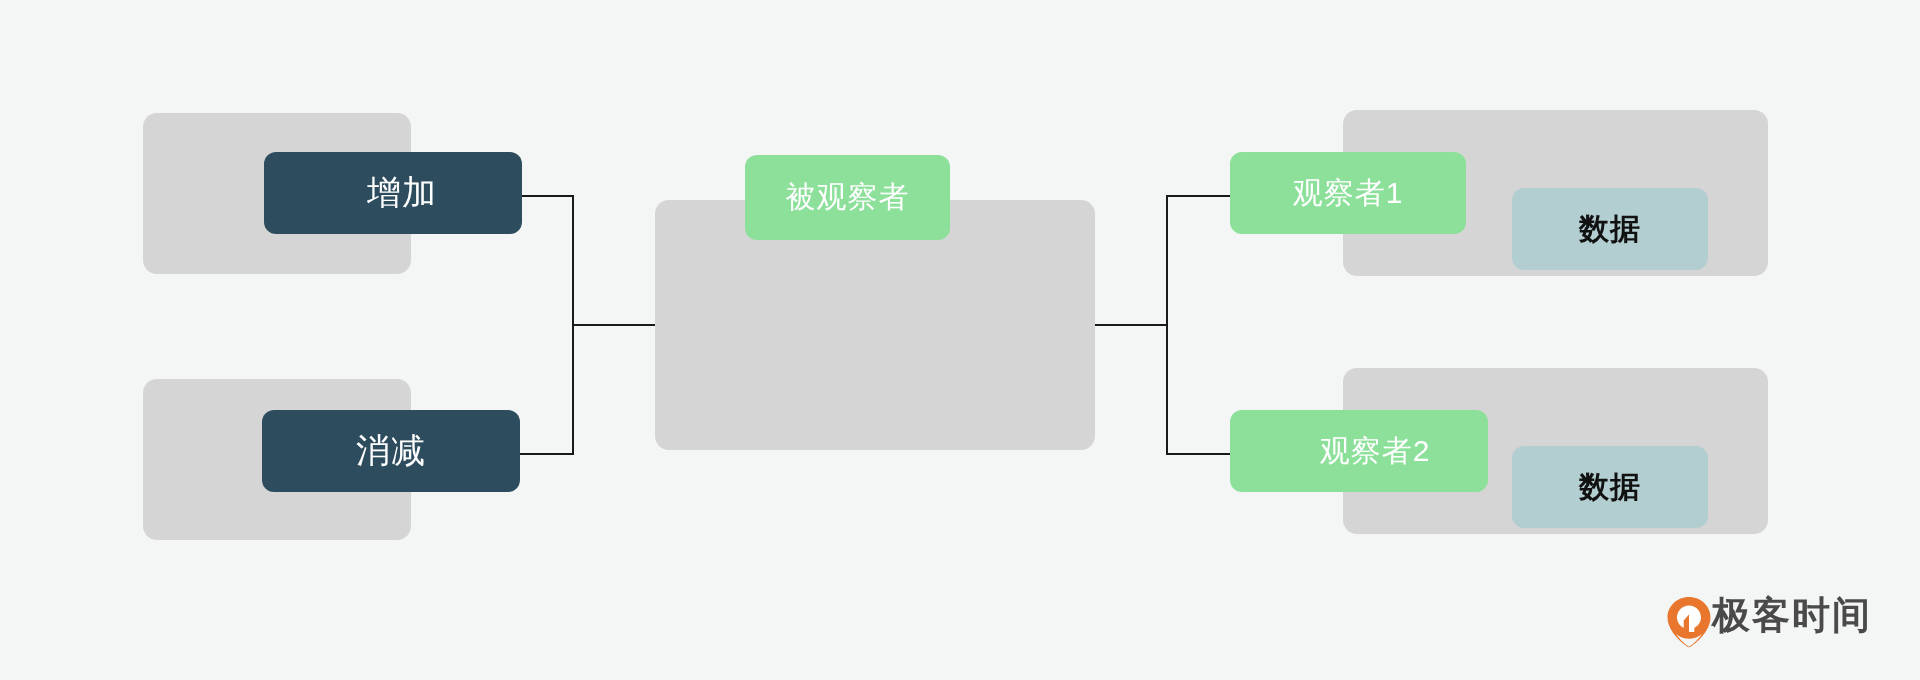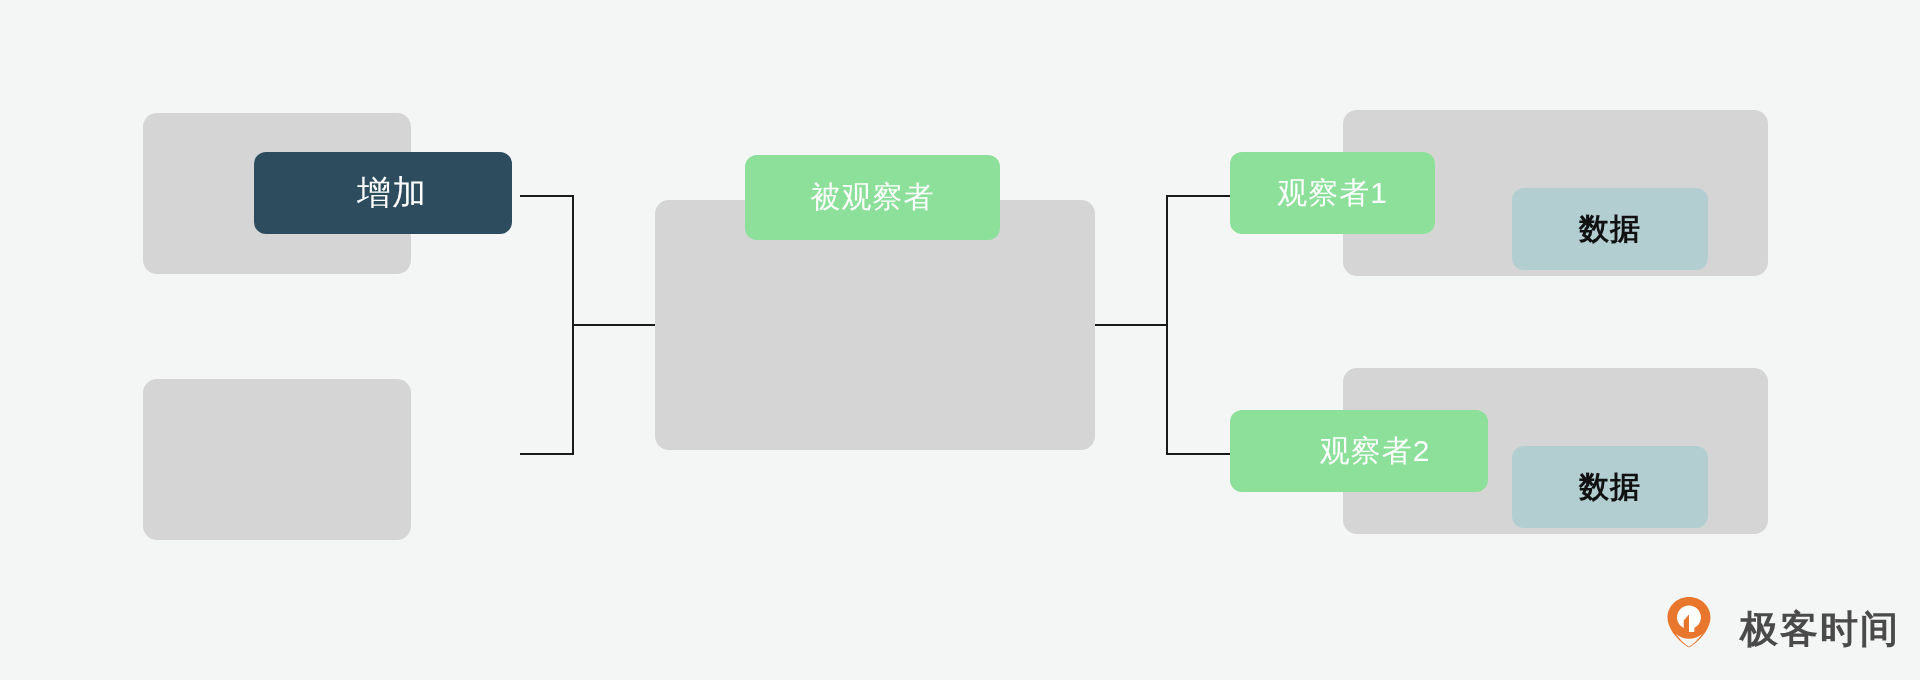--- a/index.html
+++ b/index.html
@@ -71,22 +71,22 @@
     height: 680px;
     pointer-events: none;
   }
 
   
   #logo {
     position: absolute;
     left: 1666px;
     top: 596px;
     display: flex;
-    align-items: flex-end;
-    gap: 28px;
+    align-items: flex-start;
+    gap: 0;
   }
   #logo .logo-mark {
     width: 46px;
     height: 52px;
     flex: 0 0 auto;
   }
   #logo .logo-text {
     font-size: 38px;
     font-weight: 700;
     color: #4a4a4a;
@@ -109,35 +109,38 @@
 
     <path d="M 1093 325 L 1167 325" fill="none" stroke="#1a1a1a" stroke-width="2"></path>
 
     <path d="M 1232 196 L 1167 196 L 1167 454 L 1232 454" fill="none" stroke="#1a1a1a" stroke-width="2"></path>
   </svg>
 
   <div class="panel" style="left:143px; top:113px; width:268px; height:161px;"></div>
 
   <div class="panel" style="left:143px; top:379px; width:268px; height:161px;"></div>
 
-  <div class="chip chip-dark" style="left:254px; top:152px; width:258px; height:82px;padding-left:18px;">
+  <div class="chip chip-dark" style="left:264px; top:152px; width:258px; height:82px;padding-left:18px;">
     <span>增加</span>
   </div>
 
+  <div class="chip chip-dark" style="left:262px; top:410px; width:258px; height:82px;">
+    <span>消减</span>
+  </div>
 
   <div class="panel" style="left:655px; top:200px; width:440px; height:250px;"></div>
 
-  <div class="chip chip-green" style="left:745px; top:155px; width:255px; height:85px;">
+  <div class="chip chip-green" style="left:745px; top:155px; width:205px; height:85px;">
     <span>被观察者</span>
   </div>
 
 
   <div class="panel" style="left:1343px; top:110px; width:425px; height:166px;"></div>
 
-  <div class="chip chip-green" style="left:1230px; top:152px; width:205px; height:82px;">
+  <div class="chip chip-green" style="left:1230px; top:152px; width:236px; height:82px;">
     <span>观察者1</span>
   </div>
 
   <div class="chip chip-data" style="left:1512px; top:152px; width:196px; height:82px;">
     <span>数据</span>
   </div>
 
   <div class="panel" style="left:1343px; top:368px; width:425px; height:166px;"></div>
 
   <div class="chip chip-green" style="left:1230px; top:410px; width:258px; height:82px;padding-left:32px;">

